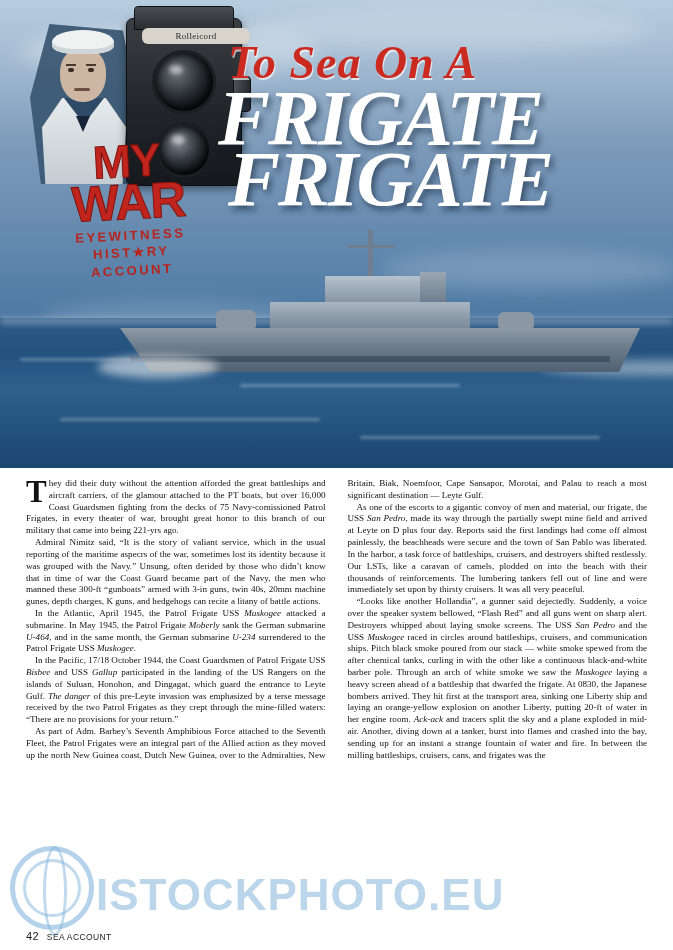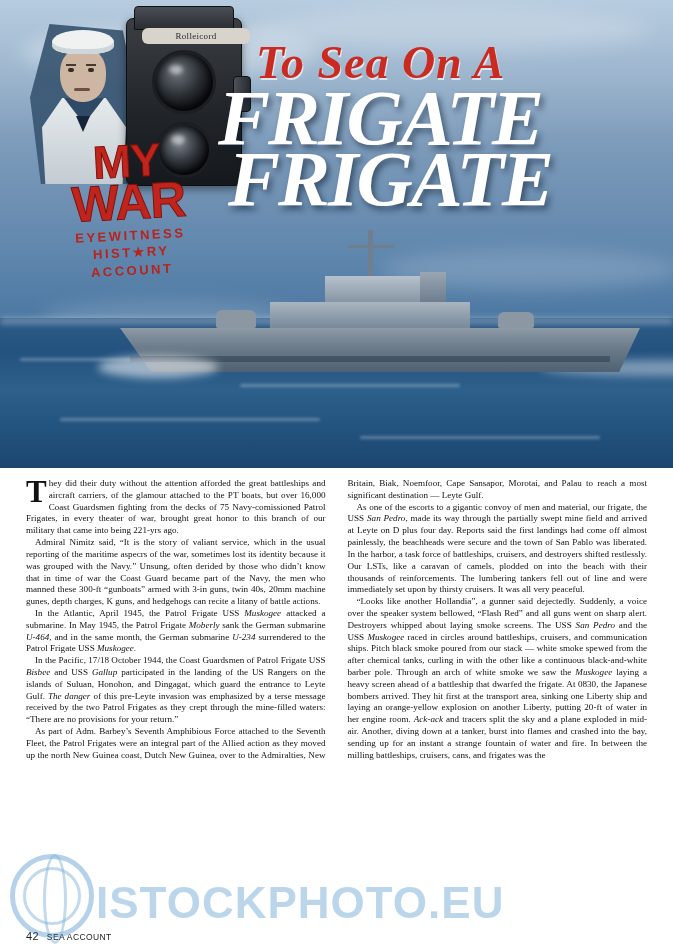--- a/index.html
+++ b/index.html
@@ -268,21 +268,20 @@
   .kicker {
     position: absolute;
     left: 228px; top: 36px;
     font-family: "Liberation Serif", serif;
     font-style: italic;
     font-weight: bold;
     font-size: 46px;
     color: #ca2a20;
     letter-spacing: 1px;
     text-shadow: 1px 2px 0 rgba(255,255,255,.65);
-    margin-left: 28px;
   }
   .title-big {
     position: absolute;
     left: 218px; top: 88px;
     font-family: "Liberation Serif", serif;
     font-style: italic;
     font-weight: bold;
     font-size: 78px;
     line-height: .78;
     color: #ffffff;
@@ -333,21 +332,21 @@
   }
   .folio {
     font-weight: normal;
     font-size: 11px;
     margin-right: 5px;
   }
 
   
   .wm {
     position: absolute;
-    left: 0; bottom: 6px;
+    left: 0; bottom: 14px;
     width: 661px; height: 110px;
     pointer-events: none;
     opacity: .55;
   }
   .wm-text {
     position: absolute;
     left: 96px; bottom: 16px;
     font-family: "Liberation Sans", sans-serif;
     font-weight: bold;
     font-size: 44px;

